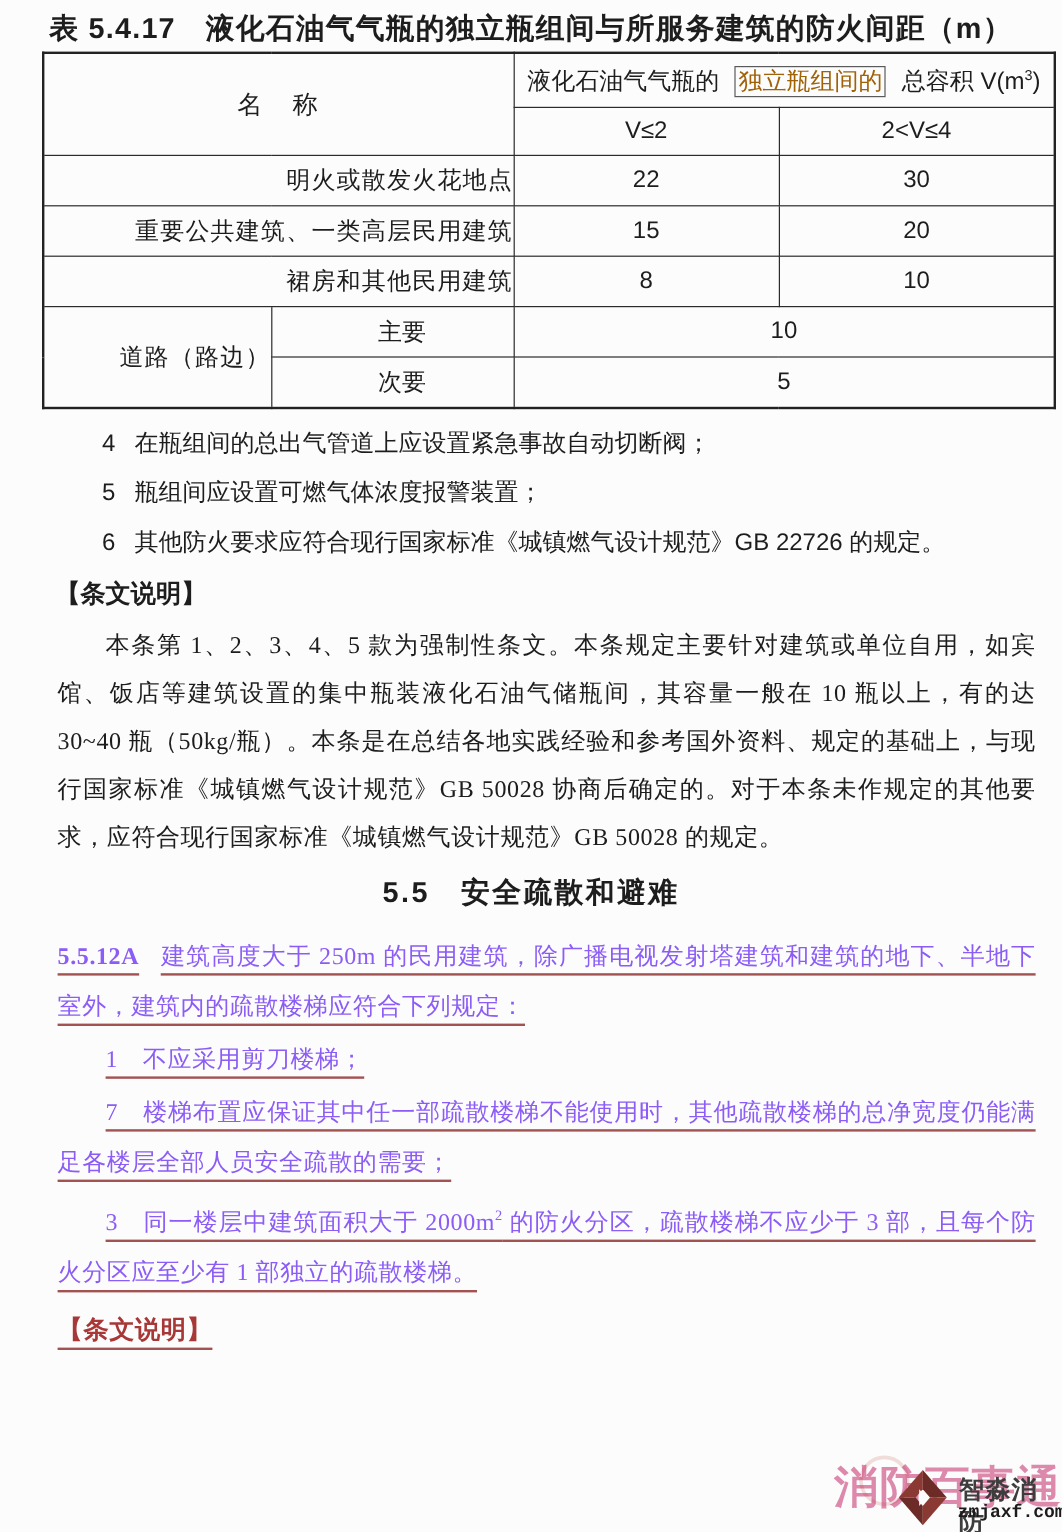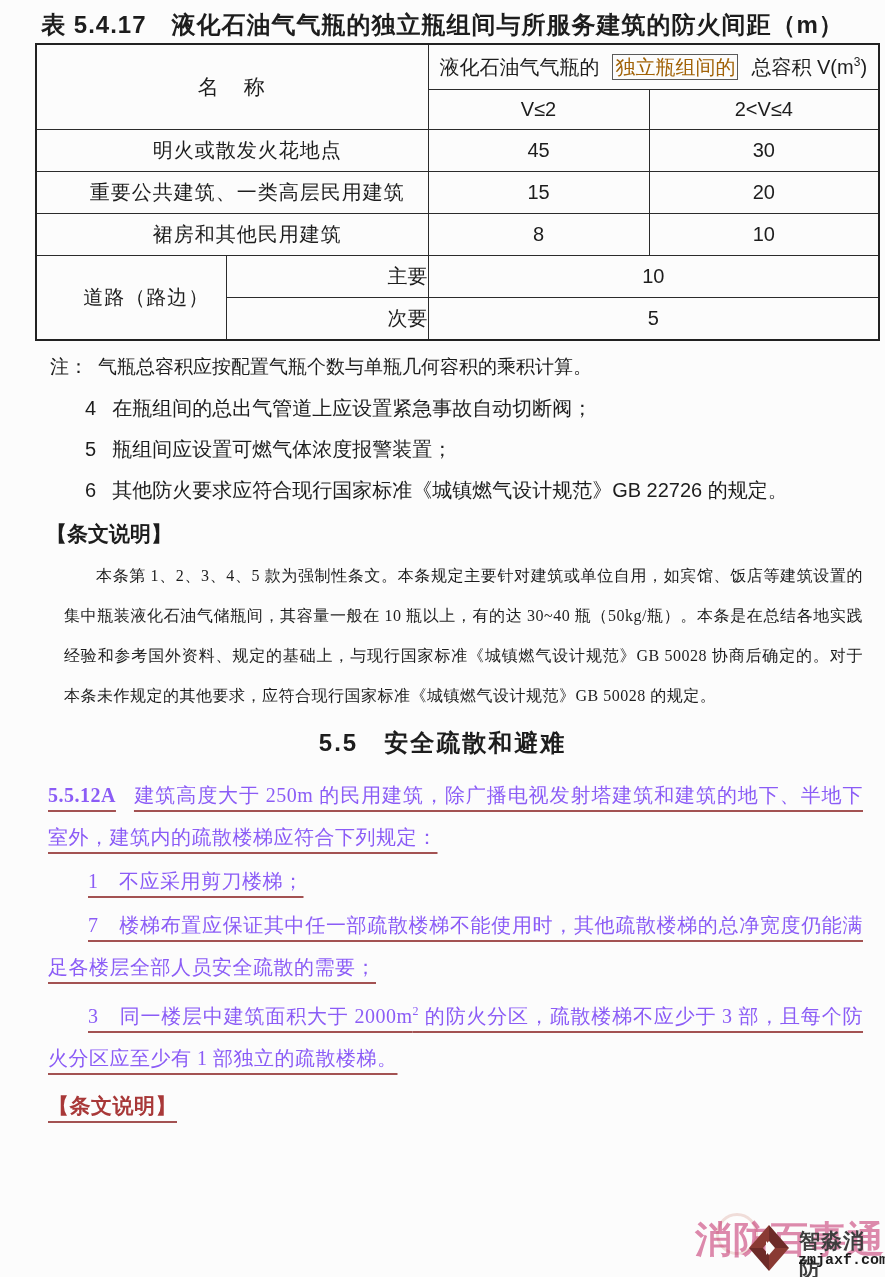--- a/index.html
+++ b/index.html
@@ -29,22 +29,22 @@
   }
   table.fire-table td{
     border:1.6px solid #2b2b2b;
     padding:0;
     vertical-align:middle;
   }
   table.fire-table{border:2.5px solid #222;}
   .c-name{ text-align:center; letter-spacing:2px; font-size:21px;}
   .c-volhead{ text-align:center; height:44px; font-size:20px;}
   .c-colhead{ text-align:center; height:39px; font-size:20px;}
-  .c-rowname{ text-align:center; padding-left:30px !important; height:41px; letter-spacing:1px;}
-  .c-sub{ text-align:right; padding-left:16px !important; height:41px;}
+  .c-rowname{ text-align:right; padding-left:30px !important; height:41px; letter-spacing:1px;}
+  .c-sub{ text-align:center; padding-left:16px !important; height:41px;}
   .c-val{ text-align:center; height:41px; font-size:20px;}
   .hl-box{
     color:#a16207;
     border:1.5px solid #5a5a5a;
     padding:1px 2px;
     margin:0 13px;
   }
   sup{font-size:12px;}
   
   .note{
@@ -58,22 +58,22 @@
     font-family:"Liberation Sans","DejaVu Sans",sans-serif;
     font-size:20px;line-height:24px;
   }
   .cnum{margin-right:16px;}
   .expl-label{
     margin:19px 0 0 46px;
     font-family:"Liberation Sans","DejaVu Sans",sans-serif;
     font-size:21px;font-weight:700;line-height:26px;
   }
   .para{
-    margin:9px 22px 0 64px;
-    font-size:16px;line-height:40px;
+    margin:9px 22px 0 48px;
+    font-size:20px;line-height:40px;
     text-align:justify;
     text-indent:2em;
     letter-spacing:0.5px;
   }
   .sec-heading{
     margin:12px 0 0 0;
     text-align:center;
     font-family:"Liberation Sans","DejaVu Sans",sans-serif;
     font-size:24px;font-weight:700;line-height:30px;
     letter-spacing:2px;
@@ -143,21 +143,21 @@
       <tr>
         <td class="c-name" colspan="2" rowspan="2">名　称</td>
         <td class="c-volhead" colspan="2"><span>液化石油气气瓶的</span><span class="hl-box">独立瓶组间的</span><span>总容积 V(m</span><sup>3</sup><span>)</span></td>
       </tr>
       <tr>
         <td class="c-colhead">V≤2</td>
         <td class="c-colhead">2&lt;V≤4</td>
       </tr>
       <tr>
         <td class="c-rowname" colspan="2">明火或散发火花地点</td>
-        <td class="c-val">45</td>
+        <td class="c-val">22</td>
         <td class="c-val">30</td>
       </tr>
       <tr>
         <td class="c-rowname" colspan="2">重要公共建筑、一类高层民用建筑</td>
         <td class="c-val">15</td>
         <td class="c-val">20</td>
       </tr>
       <tr>
         <td class="c-rowname" colspan="2">裙房和其他民用建筑</td>
         <td class="c-val">8</td>
@@ -168,21 +168,20 @@
         <td class="c-sub">主要</td>
         <td class="c-val" colspan="2">10</td>
       </tr>
       <tr>
         <td class="c-sub">次要</td>
         <td class="c-val" colspan="2">5</td>
       </tr>
     </tbody>
   </table>
 
-  <p class="note"><span class="note-label">注：</span><span>气瓶总容积应按配置气瓶个数与单瓶几何容积的乘积计算。</span></p>
 
   <p class="clause"><span class="cnum">4</span><span>在瓶组间的总出气管道上应设置紧急事故自动切断阀；</span></p>
   <p class="clause"><span class="cnum">5</span><span>瓶组间应设置可燃气体浓度报警装置；</span></p>
   <p class="clause"><span class="cnum">6</span><span>其他防火要求应符合现行国家标准《城镇燃气设计规范》GB 22726 的规定。</span></p>
 
   <h2 class="expl-label">【条文说明】</h2>
   <p class="para">本条第 1、2、3、4、5 款为强制性条文。本条规定主要针对建筑或单位自用，如宾馆、饭店等建筑设置的集中瓶装液化石油气储瓶间，其容量一般在 10 瓶以上，有的达 30~40 瓶（50kg/瓶）。本条是在总结各地实践经验和参考国外资料、规定的基础上，与现行国家标准《城镇燃气设计规范》GB 50028 协商后确定的。对于本条未作规定的其他要求，应符合现行国家标准《城镇燃气设计规范》GB 50028 的规定。</p>
 
   <h2 class="sec-heading">5.5　安全疏散和避难</h2>
 

